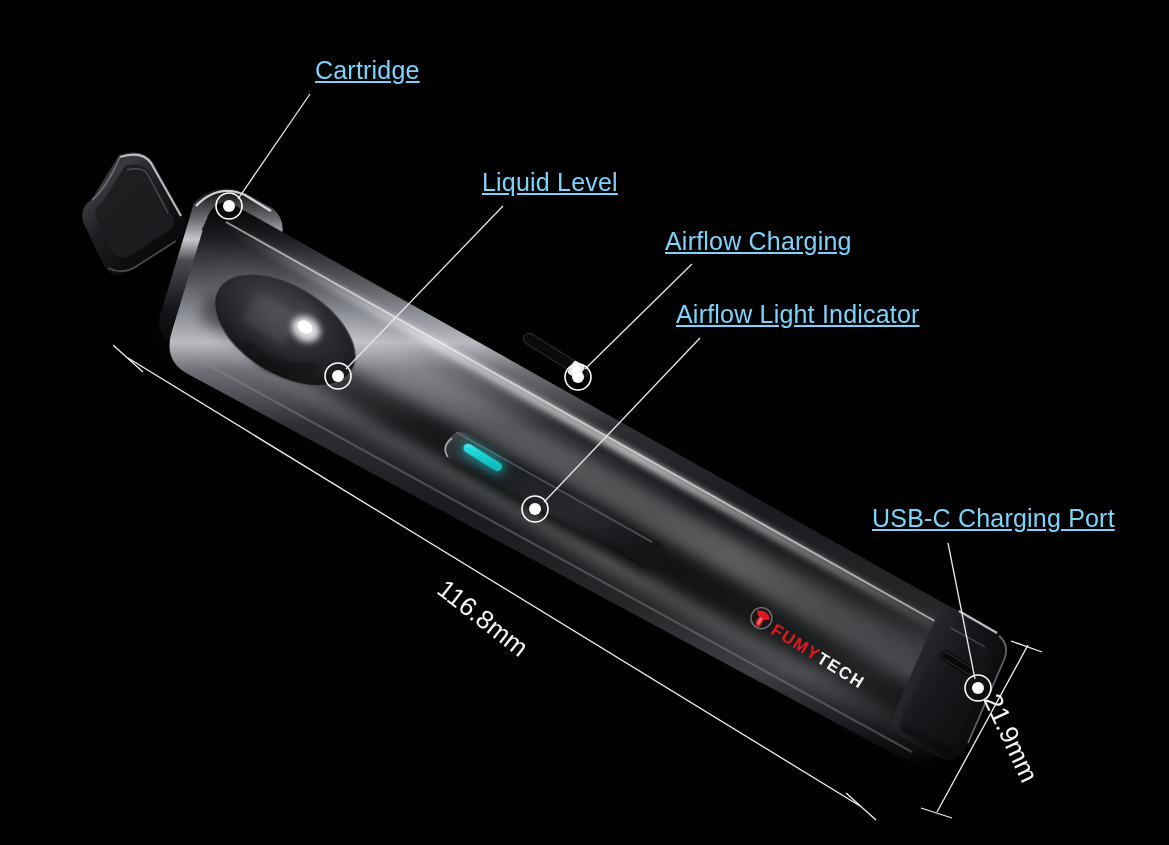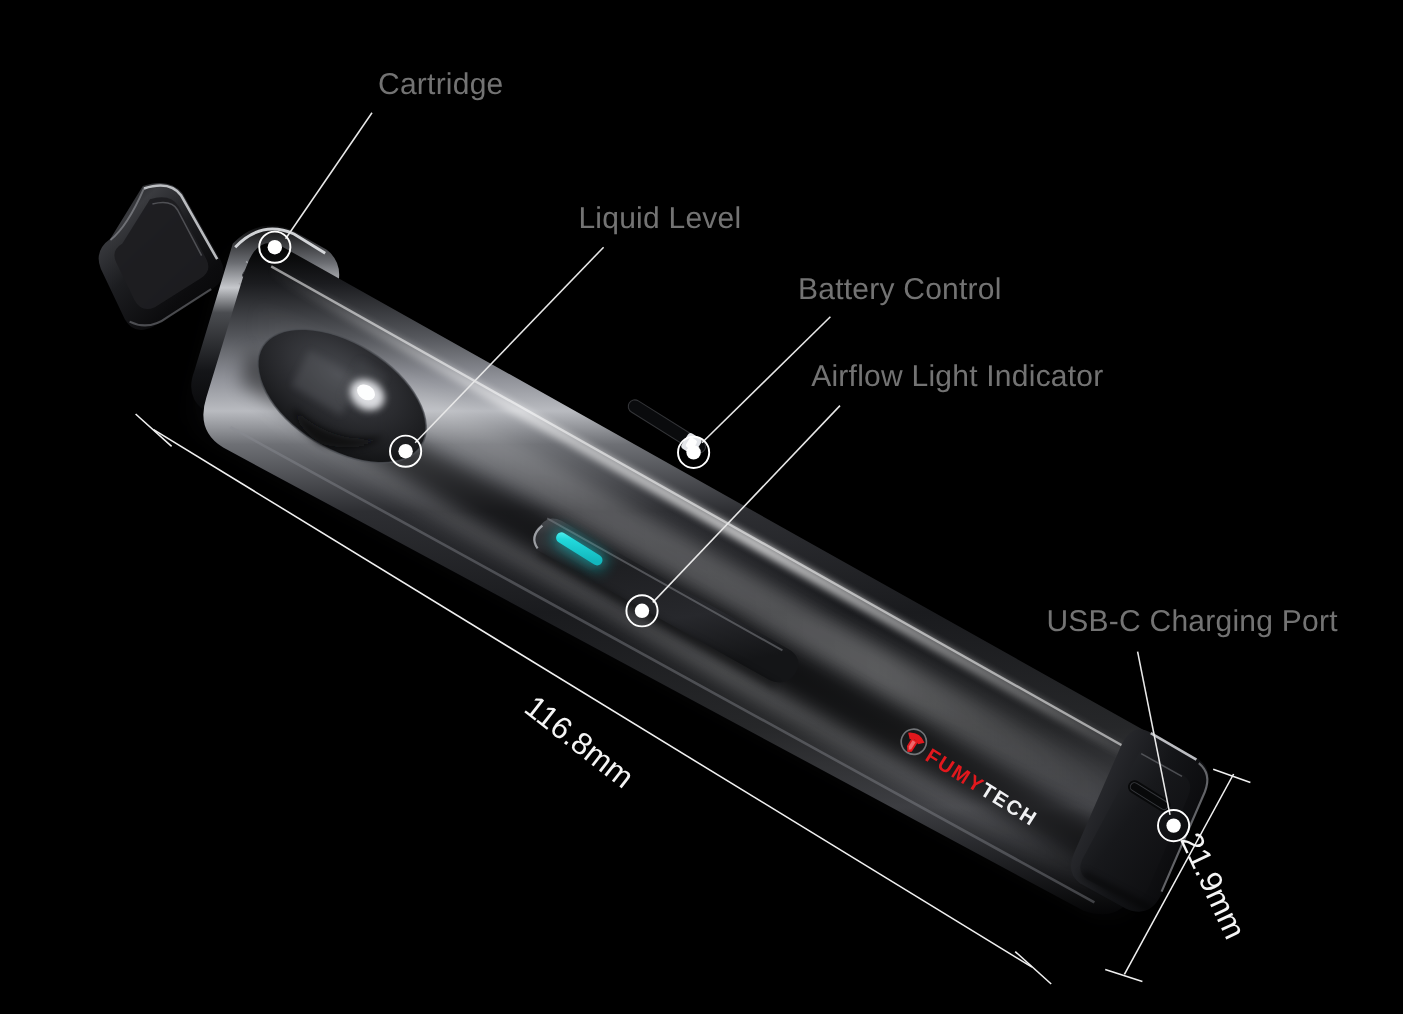--- a/index.html
+++ b/index.html
@@ -18,27 +18,28 @@
     -webkit-font-smoothing: antialiased;
   }
   #artwork {
     position: absolute;
     left: 0; top: 0;
     width: 1169px;
     height: 845px;
   }
   .callout-label {
     position: absolute;
-    color: #737373;
+    color: #7dd3fc;
     font-family: "Liberation Sans", sans-serif;
     font-size: 25px;
     font-weight: 300;
     letter-spacing: 0.2px;
     white-space: nowrap;
     line-height: 1;
+    text-decoration: underline;
   }
   .dim-label {
     position: absolute;
     color: #f5f5f5;
     font-family: "Liberation Sans", sans-serif;
     font-size: 26px;
     font-weight: 300;
     white-space: nowrap;
     line-height: 1;
     transform-origin: left top;
@@ -356,21 +357,21 @@
       <line x1="1028" y1="645" x2="937" y2="812"></line>
       <line x1="1011" y1="641" x2="1042" y2="652"></line>
       <line x1="921" y1="808" x2="952" y2="818"></line>
     </g>
   </svg>
 
   <div class="callout-label" style="left:315px; top:58px;">Cartridge</div>
 
   <div class="callout-label" style="left:482px; top:170px;text-align:right;">Liquid Level</div>
 
-  <div class="callout-label" style="left:665px; top:229px;">Battery Control</div>
+  <div class="callout-label" style="left:665px; top:229px;">Airflow Charging</div>
 
   <div class="callout-label" style="left:676px; top:302px;">Airflow Light Indicator</div>
 
   <div class="callout-label" style="left:872px; top:506px;text-align:center;">USB-C Charging Port</div>
 
   <div class="dim-label" style="left:449px; top:575px; transform: rotate(38deg);">116.8mm</div>
 
   <div class="dim-label" style="left:1003px; top:690px; transform: rotate(65deg);">21.9mm</div>
 
 </div>

